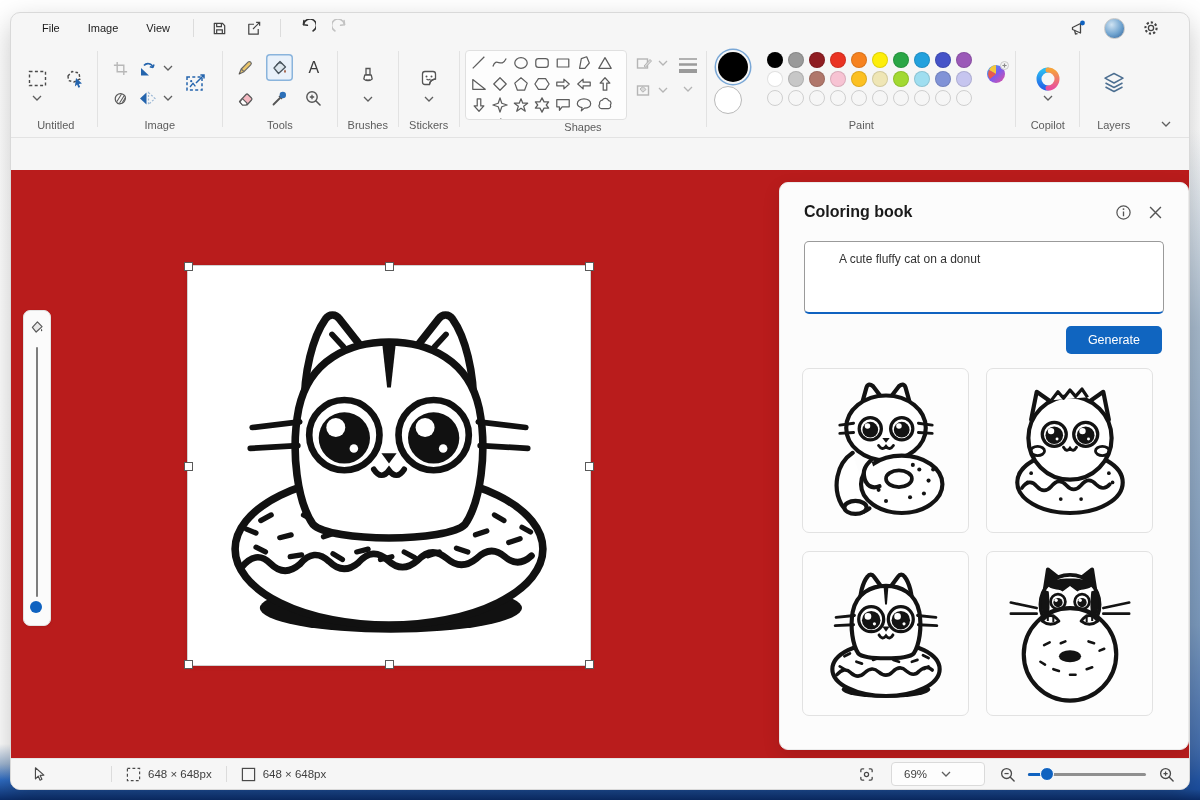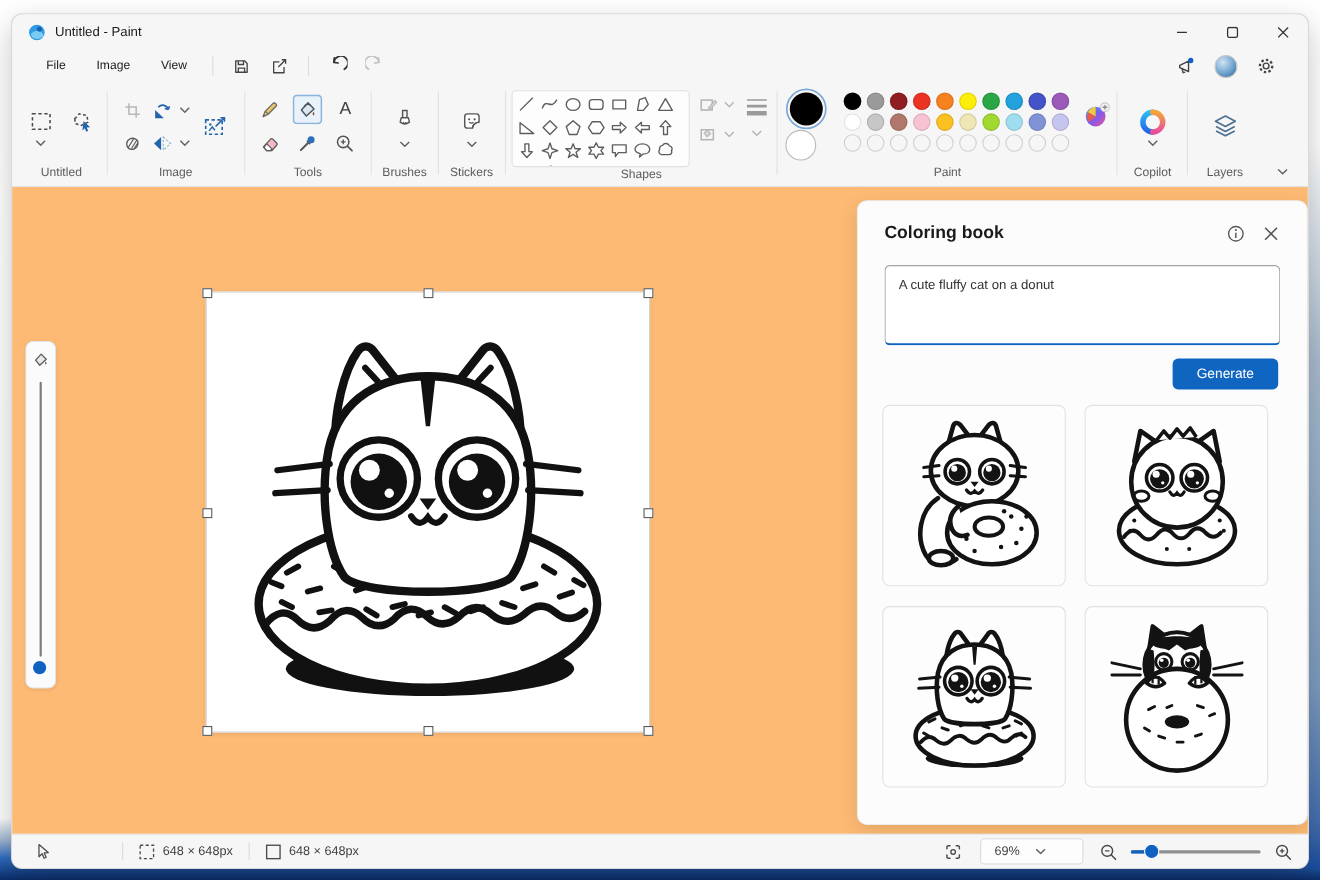--- a/index.html
+++ b/index.html
@@ -37,32 +37,32 @@
   .shp svg{width:16px;height:16px;}
   .shp path,.shp rect,.shp ellipse{stroke:#5d5d5d;stroke-width:1.4;fill:none;stroke-linejoin:round;}
   .pal{display:grid;grid-template-columns:repeat(10,21px);grid-auto-rows:19px;align-items:center;justify-items:center;margin-left:8px;}
   .sw{width:16px;height:16px;border-radius:50%;box-shadow:inset 0 0 0 1px rgba(0,0,0,.12);}
   .sw.empty{background:transparent;box-shadow:none;border:1.5px solid #cfcfcf;width:14px;height:14px;}
   .primary-stack{position:relative;width:44px;height:62px;}
   .c-primary{position:absolute;left:6px;top:2px;width:30px;height:30px;border-radius:50%;
     box-shadow:0 0 0 2px #f6f6f6,0 0 0 3.5px #79a7d6;}
   .c-secondary{position:absolute;left:2px;top:36px;width:26px;height:26px;border-radius:50%;border:1px solid #b9b9b9;}
   
-  .content{position:absolute;left:0;right:0;top:157px;bottom:30px;background:#fdba74;text-decoration:underline;}
+  .content{position:absolute;left:0;right:0;top:157px;bottom:30px;background:#b91c1c;text-decoration:underline;}
   .canvas{position:absolute;left:176px;top:95px;width:402px;height:399px;background:#fff;border:1px solid #d2d2d2;box-shadow:0 1px 4px rgba(0,0,0,.10);}
   .handle{position:absolute;width:7px;height:7px;background:#fff;border:1px solid #5a5a5a;}
   .slider-card{position:absolute;left:12px;top:140px;width:26px;height:314px;background:#fbfbfb;border:1px solid #e3e3e3;border-radius:7px;box-shadow:0 1px 3px rgba(0,0,0,.08);}
   .slider-track{position:absolute;left:11.5px;top:36px;bottom:28px;width:2.5px;background:#7d7d7d;border-radius:2px;}
   .slider-thumb{position:absolute;left:6px;bottom:12px;width:12px;height:12px;border-radius:50%;background:#0f62c0;}
   
   .panel{position:absolute;left:768px;top:12px;width:408px;height:566px;background:#fcfcfc;border:1px solid #ebebeb;border-radius:9px;box-shadow:0 6px 18px rgba(0,0,0,.10);}
   .panel-head{display:flex;align-items:center;padding:16px 20px 0 24px;}
   .panel-title{font-size:16px;font-weight:700;color:#1a1a1a;flex:1;}
   .ph-btn{width:26px;height:26px;display:flex;align-items:center;justify-content:center;border-radius:4px;margin-left:6px;}
-  .prompt-box{margin:16px 24px 0;height:70px;border:1px solid #9a9a9a;border-bottom:2px solid #0f62c0;border-radius:5px;background:#fff;}
+  .prompt-box{margin:16px 24px 0;height:70px;border:1px solid #9a9a9a;border-bottom:2px solid #0f62c0;border-radius:5px;background:#fff;padding-left:22px;}
   .prompt-box textarea{width:100%;height:100%;border:none;outline:none;resize:none;background:transparent;
     font-family:"Liberation Sans",sans-serif;font-size:12px;color:#333;padding:10px 12px;box-sizing:border-box;}
   .gen-row{display:flex;justify-content:flex-end;padding:12px 26px 0;}
   .gen-btn{background:#1065c0;color:#fff;font-size:12.5px;border:none;border-radius:5px;padding:7px 22px;}
   .thumbs{display:grid;grid-template-columns:167px 167px;grid-auto-rows:165px;gap:18px 17px;padding:14px 0 0 22px;}
   .thumb{background:#fdfdfd;border:1px solid #e2e2e2;border-radius:7px;display:flex;align-items:center;justify-content:center;}
   .thumb svg{width:148px;height:148px;}
   
   .statusbar{position:absolute;left:0;right:0;bottom:0;height:30px;background:#f6f6f6;border-top:1px solid #e6e6e6;
     display:flex;align-items:center;padding:0 14px;font-size:11.5px;color:#3f3f3f;}
@@ -76,45 +76,20 @@
   .ic{display:block;}
   .ic *{vector-effect:none;}
 </style>
 </head>
 <body>
 
 <div class="wall-right"></div>
 
 <div class="window">
 
-  <div class="titlebar">
-    <svg class="ic" width="17" height="17" viewBox="0 0 18 18">
-      <circle cx="9" cy="9" r="7.5" fill="#2e9be6"></circle>
-      <path d="M3,11 Q7,6 12,8 Q16,10 15,13 Q11,17 5,14 Z" fill="#7ccbf5"></path>
-      <circle cx="11.5" cy="6" r="2.4" fill="#1b5fae"></circle>
-    </svg>
-    <span class="title-text">Untitled - Paint</span>
-    <div class="caption">
-      <div class="capbtn">
-        <svg class="ic" width="11" height="11" viewBox="0 0 11 11">
-            <path d="M1,5.5 H10" stroke="#333" stroke-width="1.2"></path>
-          </svg>
-      </div>
-      <div class="capbtn">
-        <svg class="ic" width="11" height="11" viewBox="0 0 11 11">
-            <rect x="1" y="1" width="9" height="9" rx="1.6" fill="none" stroke="#333" stroke-width="1.2"></rect>
-          </svg>
-      </div>
-      <div class="capbtn">
-        <svg class="ic" width="11" height="11" viewBox="0 0 11 11">
-            <path d="M1,1 L10,10 M10,1 L1,10" stroke="#333" stroke-width="1.2"></path>
-          </svg>
-      </div>
-    </div>
-  </div>
 
   <div class="menubar">
     <span class="menu-item">File</span>
     <span class="menu-item">Image</span>
     <span class="menu-item">View</span>
     <div class="mb-sep"></div>
     <div class="mb-btn">
       <svg class="ic" width="17" height="17" viewBox="0 0 18 18">
         <path d="M3.5,3.5 H12 L14.5,6 V14.5 H3.5 Z" fill="none" stroke="#444" stroke-width="1.3" stroke-linejoin="round"></path>
         <path d="M6,3.5 V7 H11 V3.5" fill="none" stroke="#444" stroke-width="1.3"></path>

